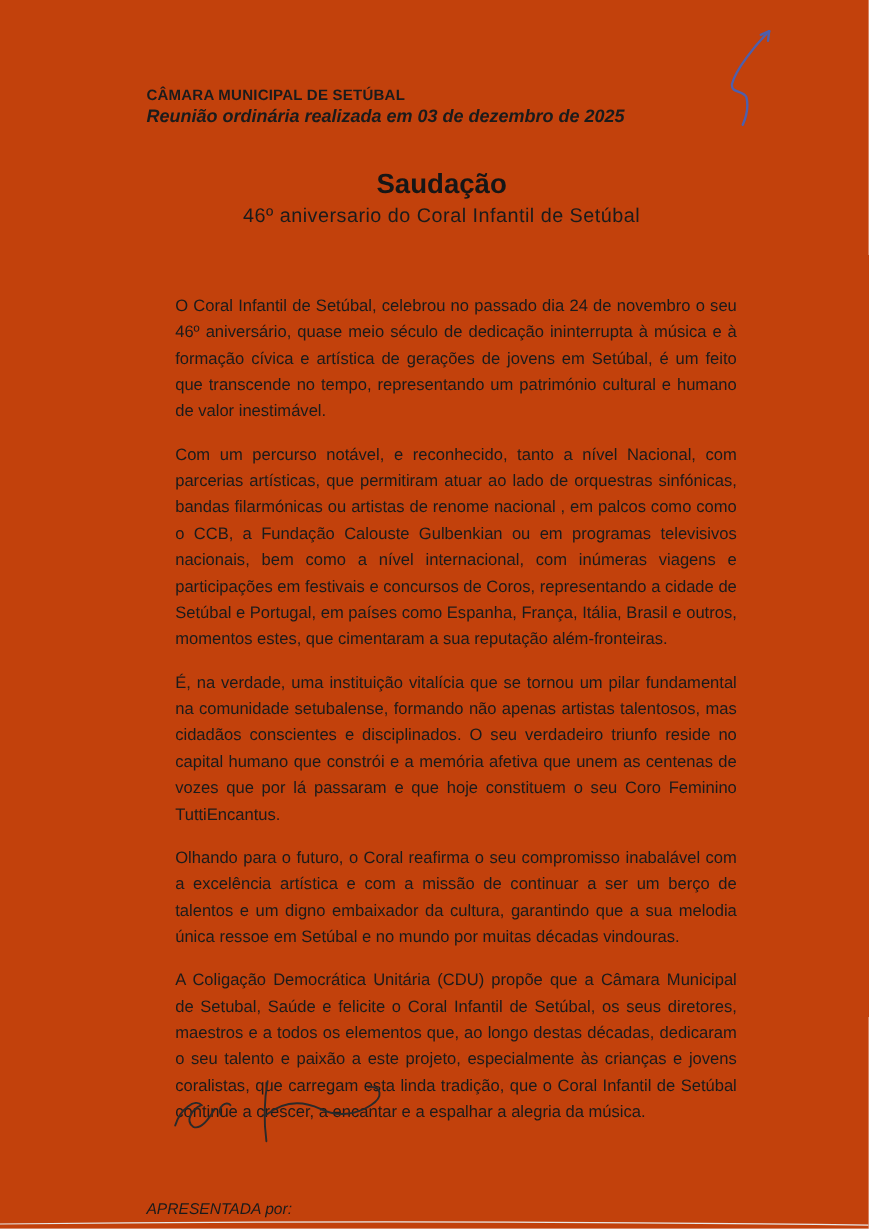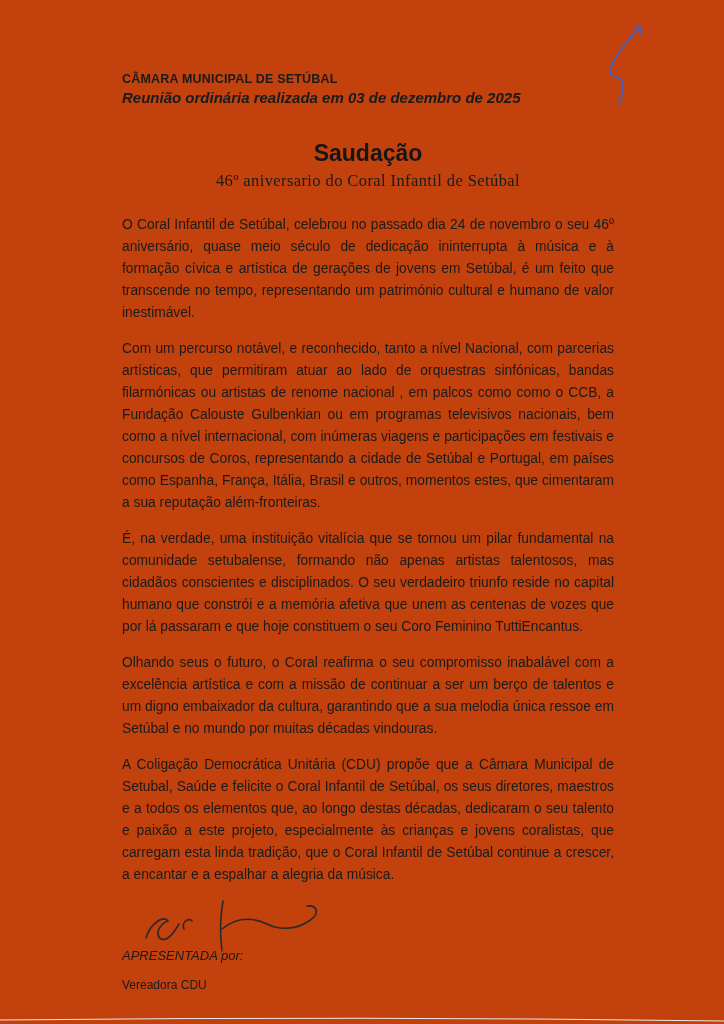--- a/index.html
+++ b/index.html
@@ -28,39 +28,39 @@
     letter-spacing: 0.2px;
     color: #1b1b1b;
   }
   .meeting-line {
     font-size: 15px;
     font-weight: bold;
     font-style: italic;
     margin-top: 3px;
     color: #1b1b1b;
   }
-  .title-block { text-align: center; margin-bottom: 23px; }
+  .title-block { text-align: center; margin-bottom: 54px; }
   .doc-title {
     font-size: 23px;
     font-weight: bold;
     color: #161616;
   }
   .doc-subtitle {
     font-size: 16.5px;
     margin-top: 4px;
     letter-spacing: 0.4px;
     color: #1b1b1b;
-    font-family: Liberation Serif, serif;
   }
   .doc-body p {
     font-size: 13.8px;
     line-height: 22px;
     text-align: justify;
     margin-bottom: 14px;
     color: #1b1b1b;
+    margin-left: 24px;
   }
   .doc-footer { margin-top: 62px; }
   .presented-by {
     font-size: 13px;
     font-weight: normal;
     font-style: italic;
     margin-bottom: 15px;
   }
   .signer-role {
     font-size: 12px;
@@ -103,21 +103,21 @@
 
     <div class="title-block">
       <div class="doc-title">Saudação</div>
       <div class="doc-subtitle">46º aniversario do Coral Infantil de Setúbal</div>
     </div>
 
     <div class="doc-body">
       <p>O Coral Infantil de Setúbal, celebrou no passado dia 24 de novembro o seu 46º aniversário, quase meio século de dedicação ininterrupta à música e à formação cívica e artística de gerações de jovens em Setúbal, é um feito que transcende no tempo, representando um património cultural e humano de valor inestimável.</p>
       <p>Com um percurso notável, e reconhecido, tanto a nível Nacional, com parcerias artísticas, que permitiram atuar ao lado de orquestras sinfónicas, bandas filarmónicas ou artistas de renome nacional , em palcos como como o CCB, a Fundação Calouste Gulbenkian ou em programas televisivos nacionais, bem como a nível internacional, com inúmeras viagens e participações em festivais e concursos de Coros, representando a cidade de Setúbal e Portugal, em países como Espanha, França, Itália, Brasil e outros, momentos estes, que cimentaram a sua reputação além-fronteiras.</p>
       <p>É, na verdade, uma instituição vitalícia que se tornou um pilar fundamental na comunidade setubalense, formando não apenas artistas talentosos, mas cidadãos conscientes e disciplinados. O seu verdadeiro triunfo reside no capital humano que constrói e a memória afetiva que unem as centenas de vozes que por lá passaram e que hoje constituem o seu Coro Feminino TuttiEncantus.</p>
-      <p>Olhando seus o futuro, o Coral reafirma o seu compromisso inabalável com a excelência artística e com a missão de continuar a ser um berço de talentos e um digno embaixador da cultura, garantindo que a sua melodia única ressoe em Setúbal e no mundo por muitas décadas vindouras.</p>
+      <p>Olhando para o futuro, o Coral reafirma o seu compromisso inabalável com a excelência artística e com a missão de continuar a ser um berço de talentos e um digno embaixador da cultura, garantindo que a sua melodia única ressoe em Setúbal e no mundo por muitas décadas vindouras.</p>
       <p>A Coligação Democrática Unitária (CDU) propõe que a Câmara Municipal de Setubal, Saúde e felicite o Coral Infantil de Setúbal, os seus diretores, maestros e a todos os elementos que, ao longo destas décadas, dedicaram o seu talento e paixão a este projeto, especialmente às crianças e jovens coralistas, que carregam esta linda tradição, que o Coral Infantil de Setúbal continue a crescer, a encantar e a espalhar a alegria da música.</p>
     </div>
 
     <div class="doc-footer">
       <div class="presented-by">APRESENTADA por:</div>
       <div class="signer-role">Vereadora CDU</div>
 
     </div>
 
   </div>

